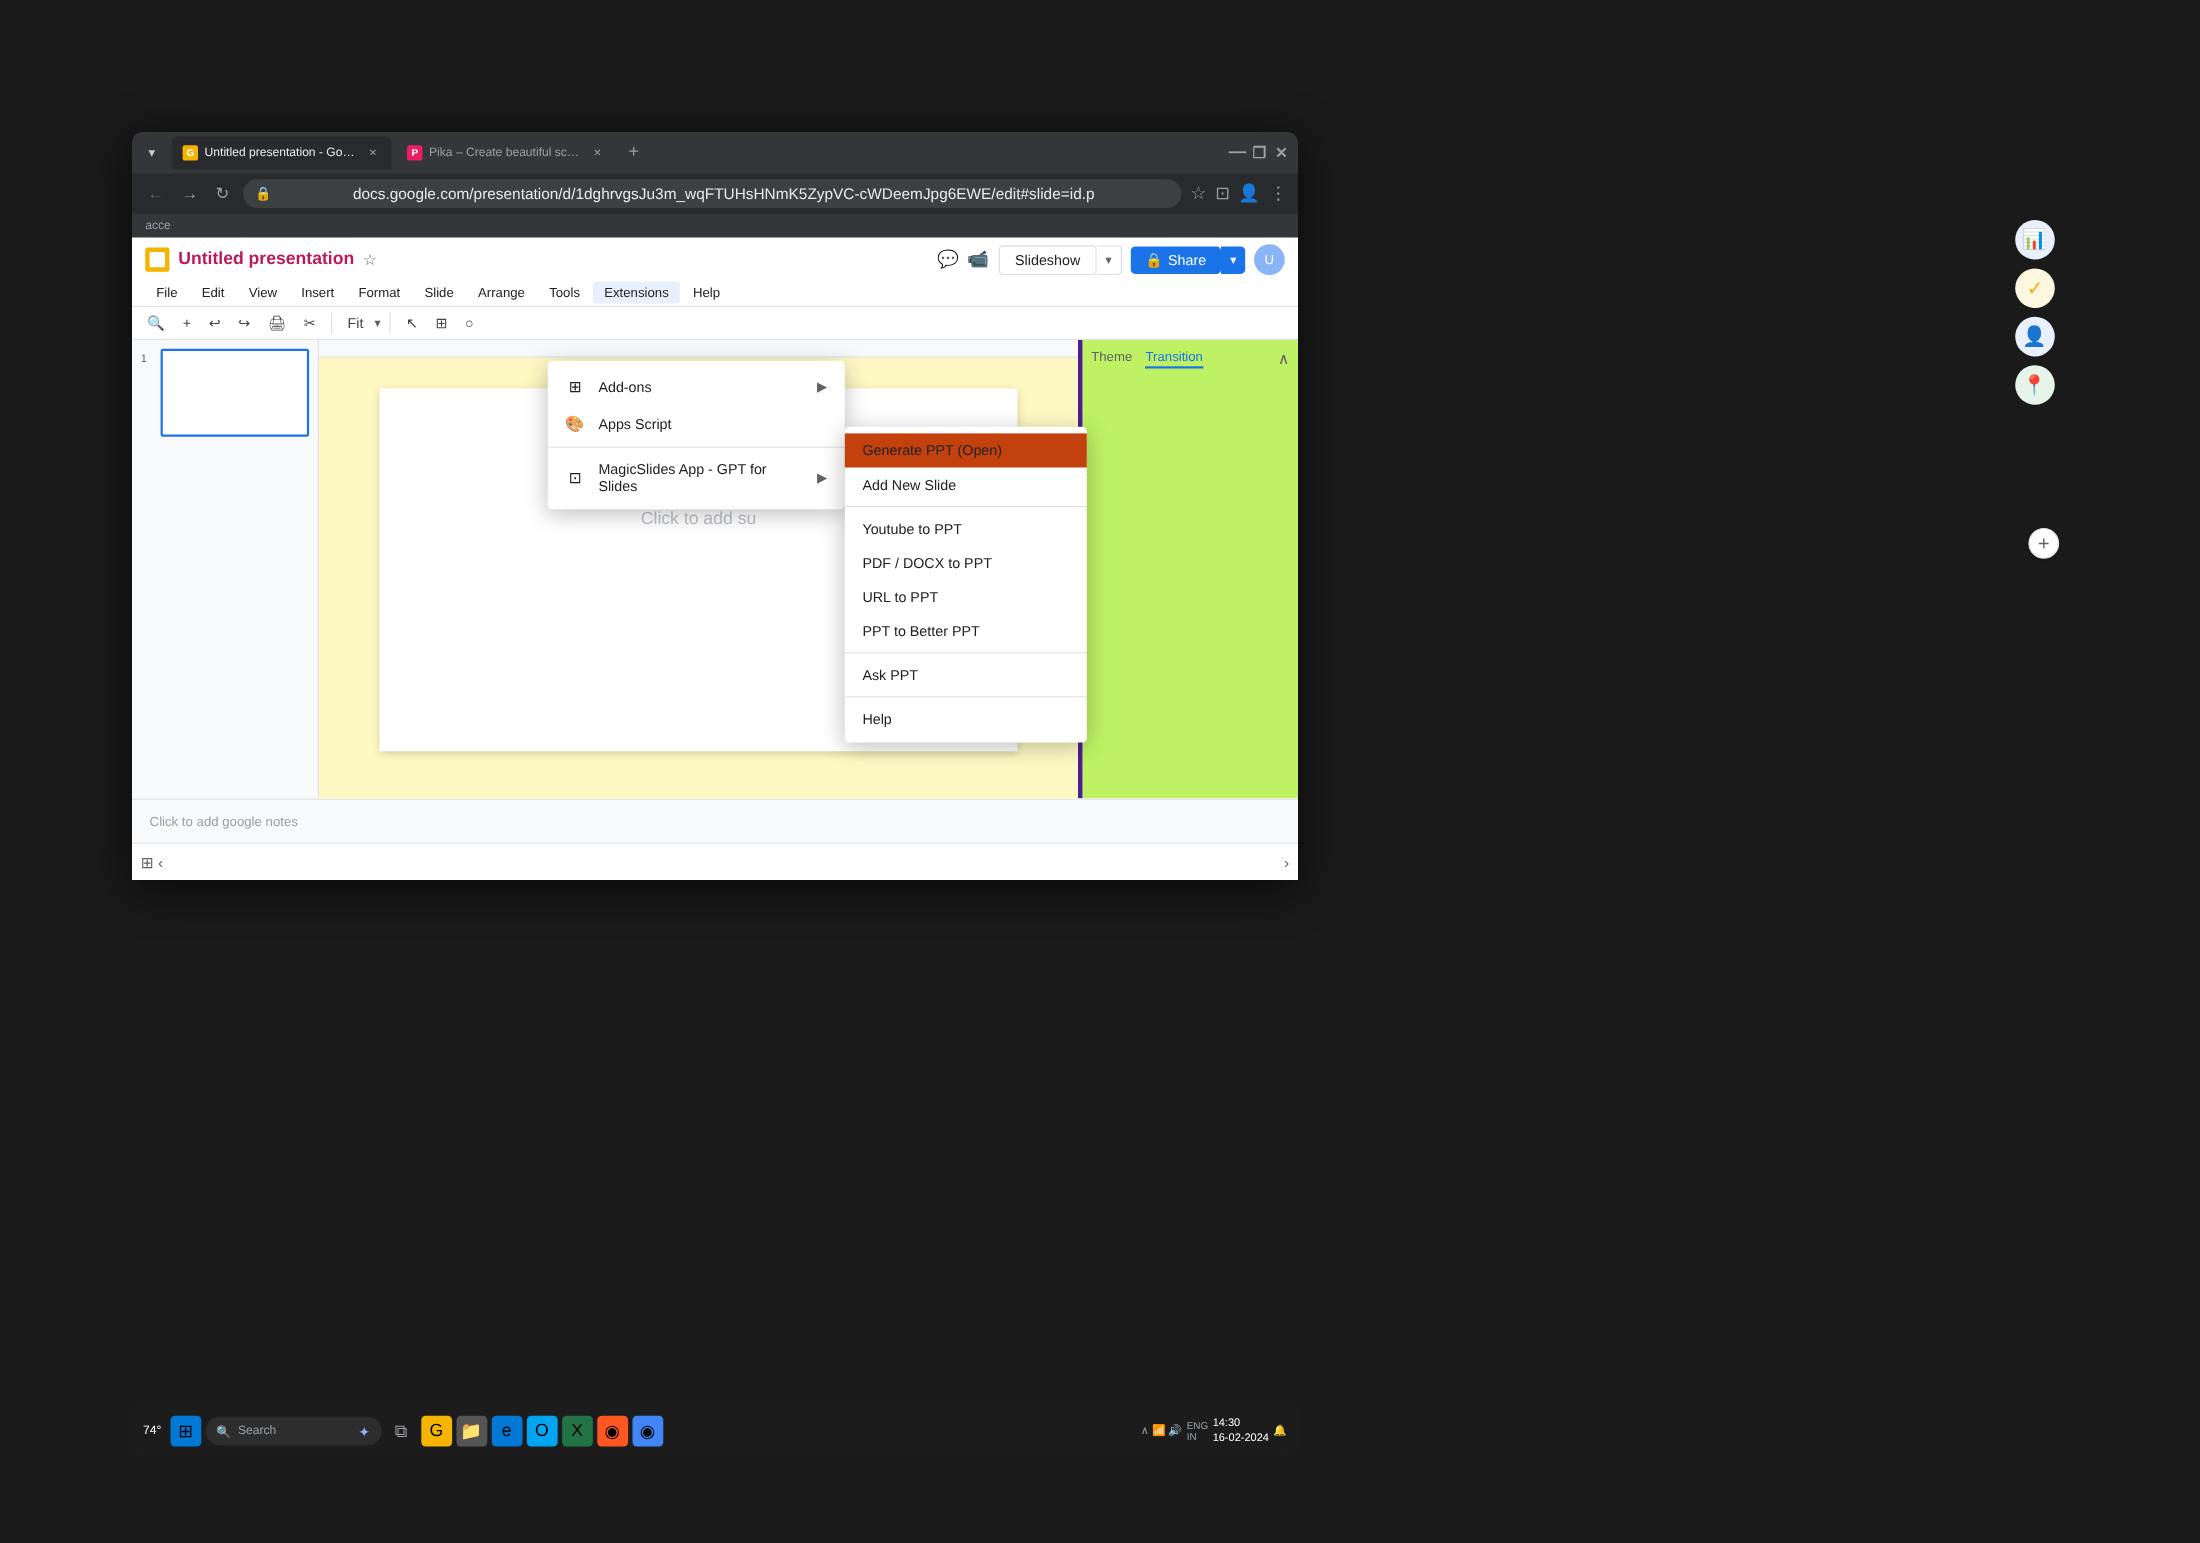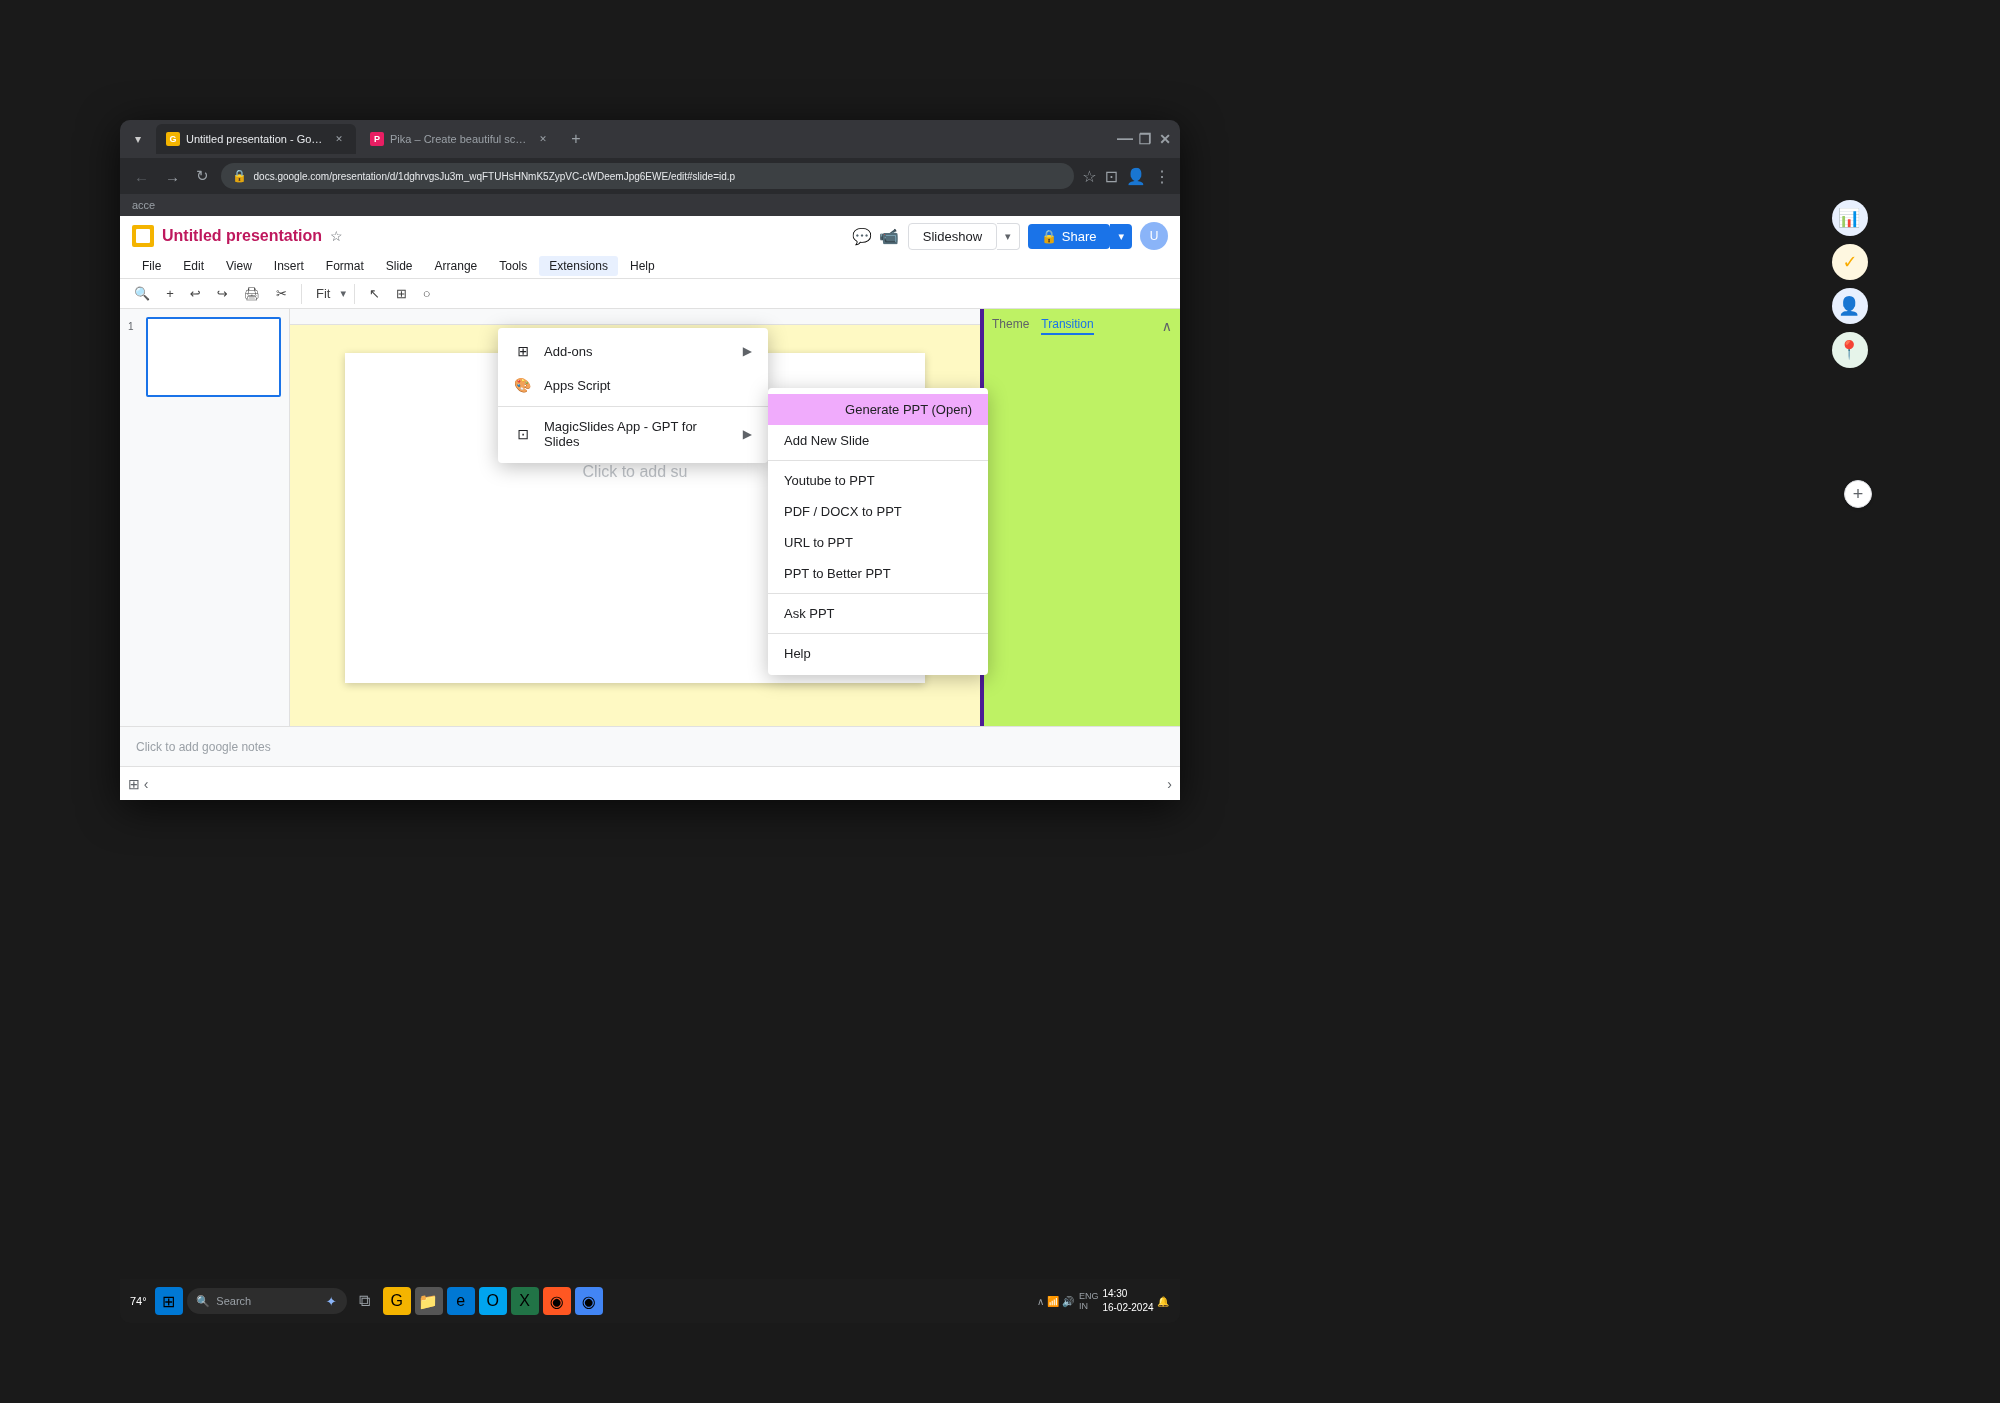--- a/index.html
+++ b/index.html
@@ -168,23 +168,24 @@
       background: #3c4043;
       border-radius: 20px;
       height: 26px;
       display: flex;
       align-items: center;
       padding: 0 12px;
       gap: 6px;
     }
 
     .url-text {
-      font-size: 10px;
+      font-size: 14px;
       color: #e8eaed;
       flex: 1;
+      text-align: center;
     }
 
     .url-icon {
       color: #9aa0a6;
       font-size: 12px;
     }
 
     .toolbar-right-icons {
       display: flex;
       align-items: center;
@@ -605,21 +606,21 @@
     }
 
     .submenu-item {
       display: flex;
       align-items: center;
       padding: 8px 16px;
       font-size: 13px;
       color: #202124;
       cursor: pointer;
     }
-    .submenu-item.highlighted { background: #f0abfc; font-weight: 500; justify-content: flex-end; }
+    .submenu-item.highlighted { background: #c2410c; font-weight: 500; }
 
     
     .right-sidebar {
       position: absolute;
       right: 132px;
       top: 200px;
       display: flex;
       flex-direction: column;
       gap: 8px;
       align-items: center;

